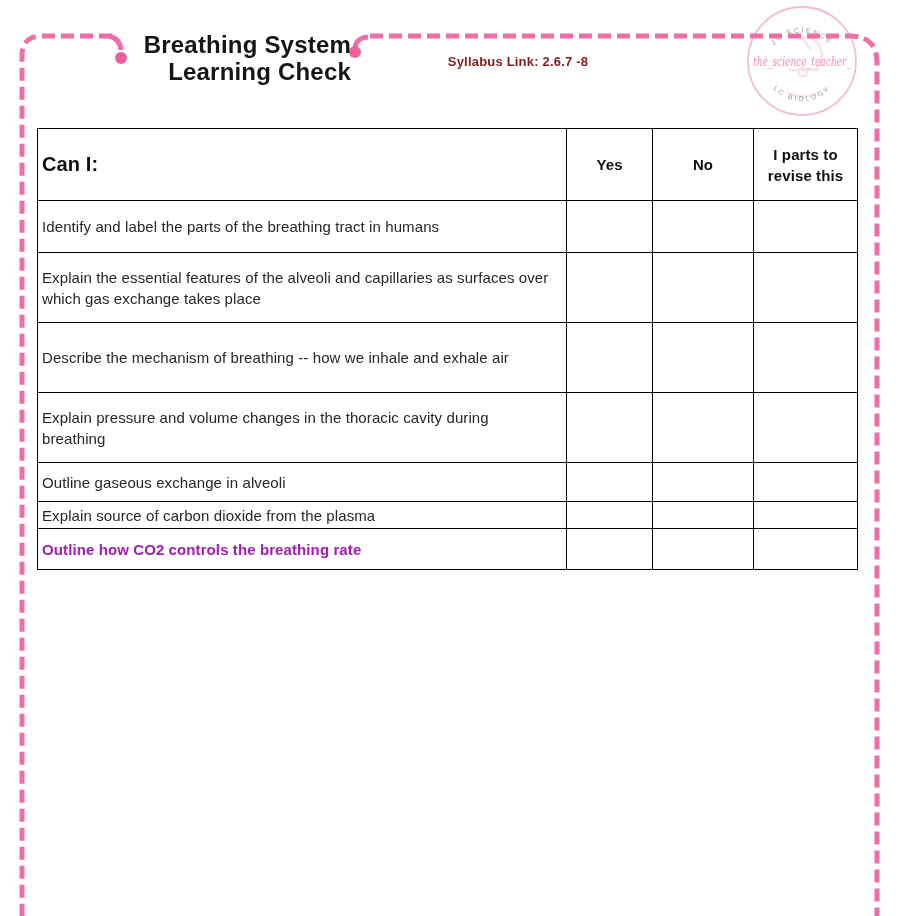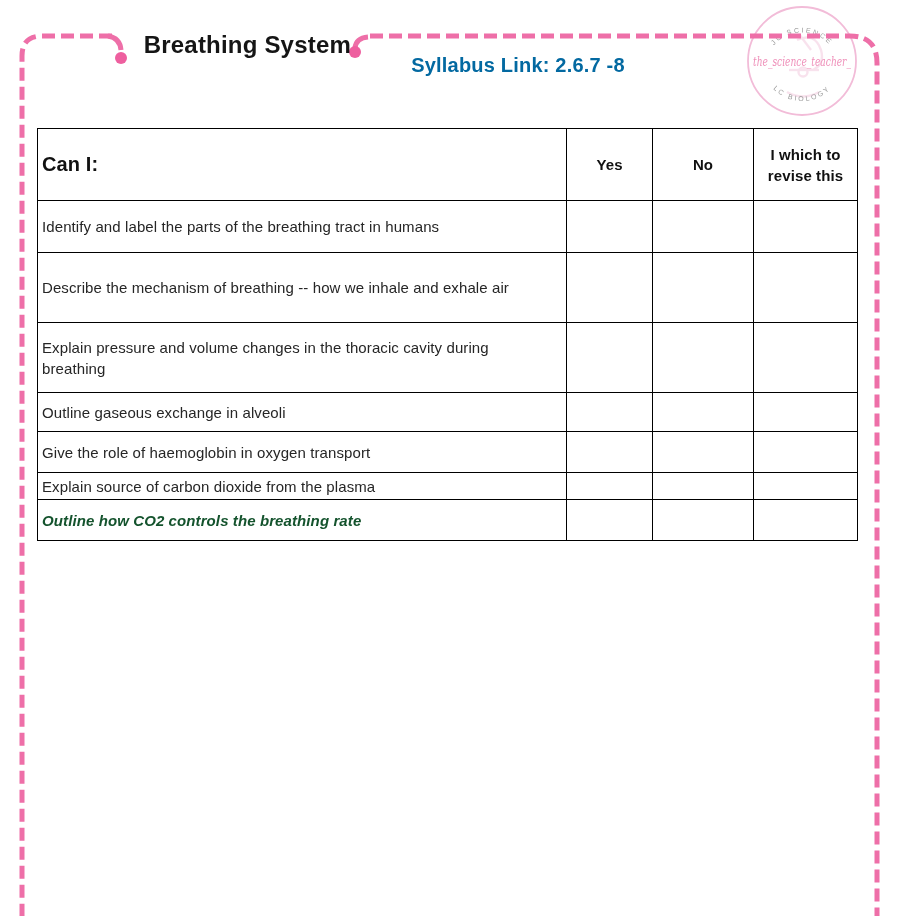--- a/index.html
+++ b/index.html
@@ -10,32 +10,32 @@
   .frame-svg{position:absolute;left:0;top:0;z-index:5;pointer-events:none;}
 
   
   .logo{position:absolute;left:745px;top:4px;width:114px;height:114px;z-index:1;}
 
   
   .title{position:absolute;left:119px;top:31px;width:232px;z-index:6;
          text-align:right;font-weight:bold;font-size:24px;line-height:27px;
          color:#151515;letter-spacing:0.2px;}
   .syllabus{position:absolute;left:394px;top:54px;width:248px;z-index:6;
-         text-align:center;font-weight:bold;font-size:20px;color:#0369a1;letter-spacing:0.2px;}
+         text-align:center;font-weight:bold;font-size:13px;color:#7f1d1d;letter-spacing:0.2px;}
 
   
   table.check{position:absolute;left:37px;top:128px;width:820px;z-index:2;
         border-collapse:collapse;table-layout:fixed;
         font-size:15px;color:#262626;letter-spacing:0.1px;}
   table.check th, table.check td{border:1.5px solid #000;}
   tr.head-row{height:72px;}
   th.q-head{text-align:left;vertical-align:middle;padding:2px 8px 2px 4px;font-size:20px;color:#111;}
   th.col-head{text-align:center;vertical-align:middle;line-height:21px;padding:0 6px;font-size:15px;color:#111;}
   td.q-cell{text-align:left;vertical-align:middle;padding:2px 10px 2px 4px;line-height:21px;}
-  td.q-cell.bold{font-weight:bold;color:#14532d;font-style:italic;}
+  td.q-cell.bold{font-weight:bold;color:#a21caf;}
   td.a-cell{background:#fff;}
 </style>
 </head>
 <body>
 
 <div class="page">
 
   <svg class="logo" viewBox="0 0 114 114">
     <circle cx="57" cy="57" r="54" fill="#ffffff" stroke="#f2bcd8" stroke-width="1.8"></circle>
 
@@ -65,41 +65,48 @@
       <path d="M 108 36 Q 120 38 121 50"></path>
       <path d="M 355 48 Q 356 38 368 37"></path>
       <path d="M 370 36 H 850 Q 877 36 877 63 V 916" stroke-dasharray="13 6"></path>
     </g>
     <circle cx="121" cy="58" r="6" fill="#ee5f9f"></circle>
     <circle cx="355" cy="52" r="6" fill="#ee5f9f"></circle>
   </svg>
 
   <div class="title">
     <div>Breathing System</div>
+    <div>Learning Check</div>
   </div>
   <div class="syllabus">Syllabus Link: 2.6.7 -8</div>
 
   <table class="check">
     <colgroup>
       <col style="width:529px">
         <col style="width:86px">
         <col style="width:101px">
         <col style="width:104px">
     </colgroup>
     <thead>
       <tr class="head-row">
         <th class="q-head">Can I:</th>
         <th class="col-head">Yes</th>
         <th class="col-head">No</th>
-        <th class="col-head">I which to revise this</th>
+        <th class="col-head">I parts to revise this</th>
       </tr>
     </thead>
     <tbody id="rows-body">
         <tr style="height: 52px;">
           <td class="q-cell">Identify and label the parts of the breathing tract in humans</td>
+          <td class="a-cell"></td>
+          <td class="a-cell"></td>
+          <td class="a-cell"></td>
+        </tr>
+        <tr style="height: 70px;">
+          <td class="q-cell">Explain the essential features of the alveoli and capillaries as surfaces over which gas exchange takes place</td>
           <td class="a-cell"></td>
           <td class="a-cell"></td>
           <td class="a-cell"></td>
         </tr>
         <tr style="height: 70px; margin-left: 21px;">
           <td class="q-cell">Describe the mechanism of breathing -- how we inhale and exhale air</td>
           <td class="a-cell"></td>
           <td class="a-cell"></td>
           <td class="a-cell"></td>
         </tr>
@@ -108,26 +115,20 @@
           <td class="a-cell"></td>
           <td class="a-cell"></td>
           <td class="a-cell"></td>
         </tr>
         <tr style="height: 39px; margin-left: 48px;">
           <td class="q-cell">Outline gaseous exchange in alveoli</td>
           <td class="a-cell"></td>
           <td class="a-cell"></td>
           <td class="a-cell"></td>
         </tr>
-        <tr style="height: 41px;">
-          <td class="q-cell">Give the role of haemoglobin in oxygen transport</td>
-          <td class="a-cell"></td>
-          <td class="a-cell"></td>
-          <td class="a-cell"></td>
-        </tr>
         <tr style="height: 27px;">
           <td class="q-cell">Explain source of carbon dioxide from the plasma</td>
           <td class="a-cell"></td>
           <td class="a-cell"></td>
           <td class="a-cell"></td>
         </tr>
         <tr style="height: 41px;">
           <td class="q-cell bold">Outline how CO2 controls the breathing rate</td>
           <td class="a-cell"></td>
           <td class="a-cell"></td>

